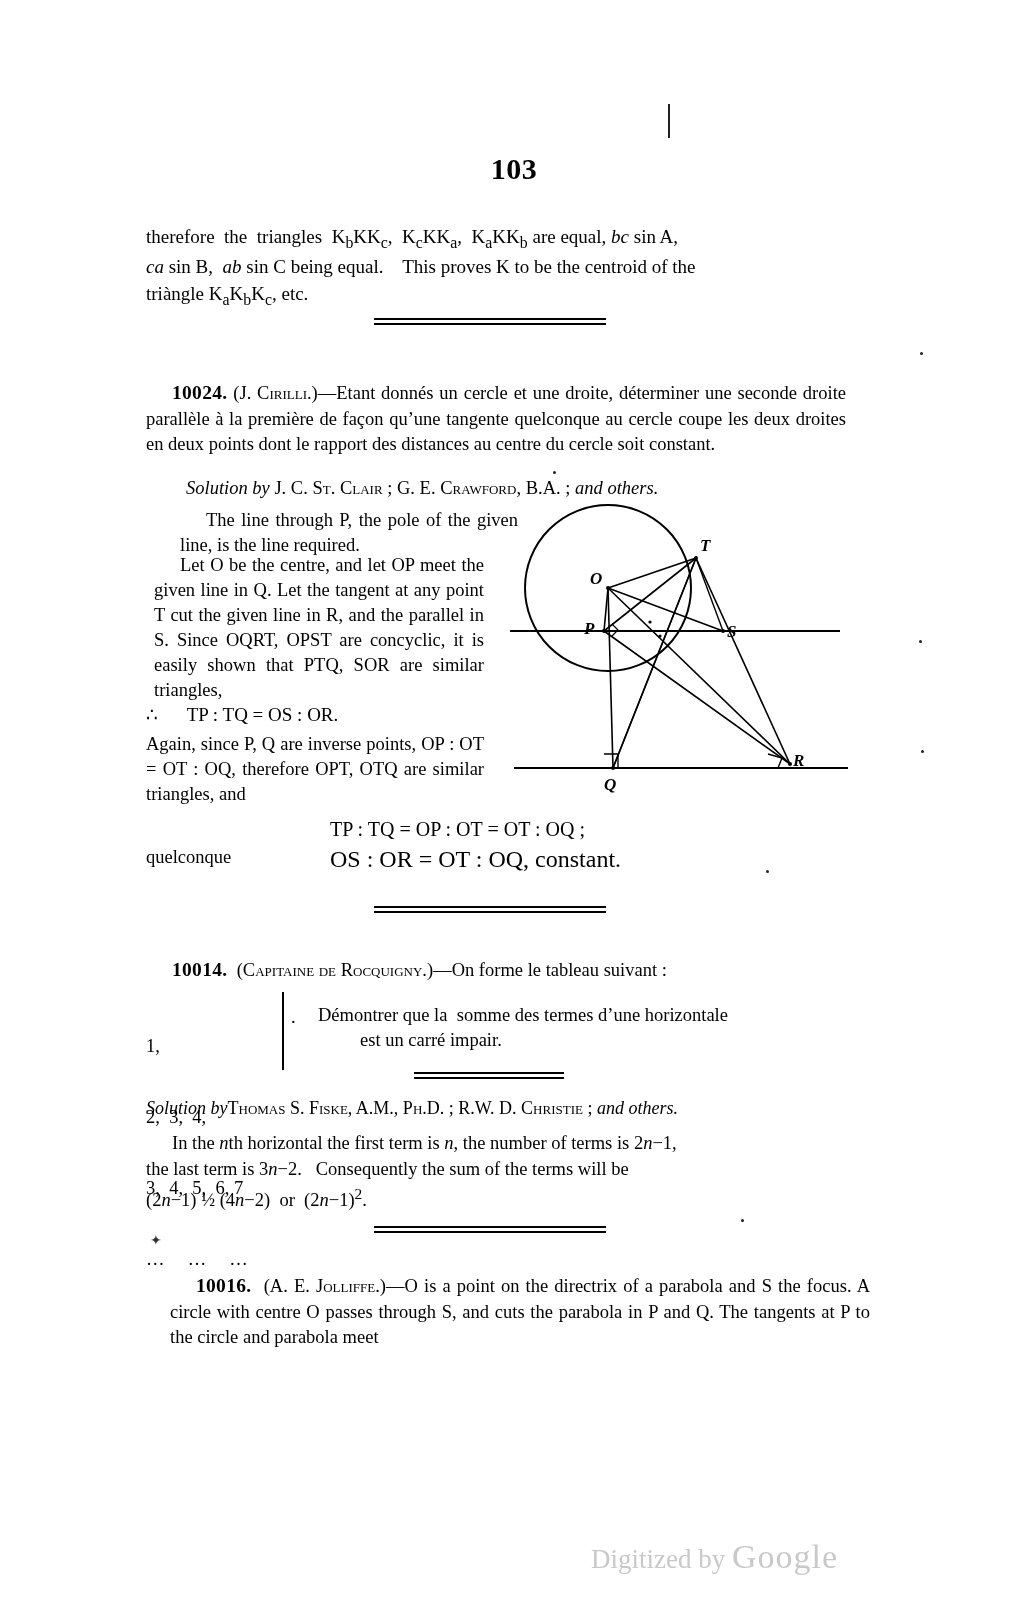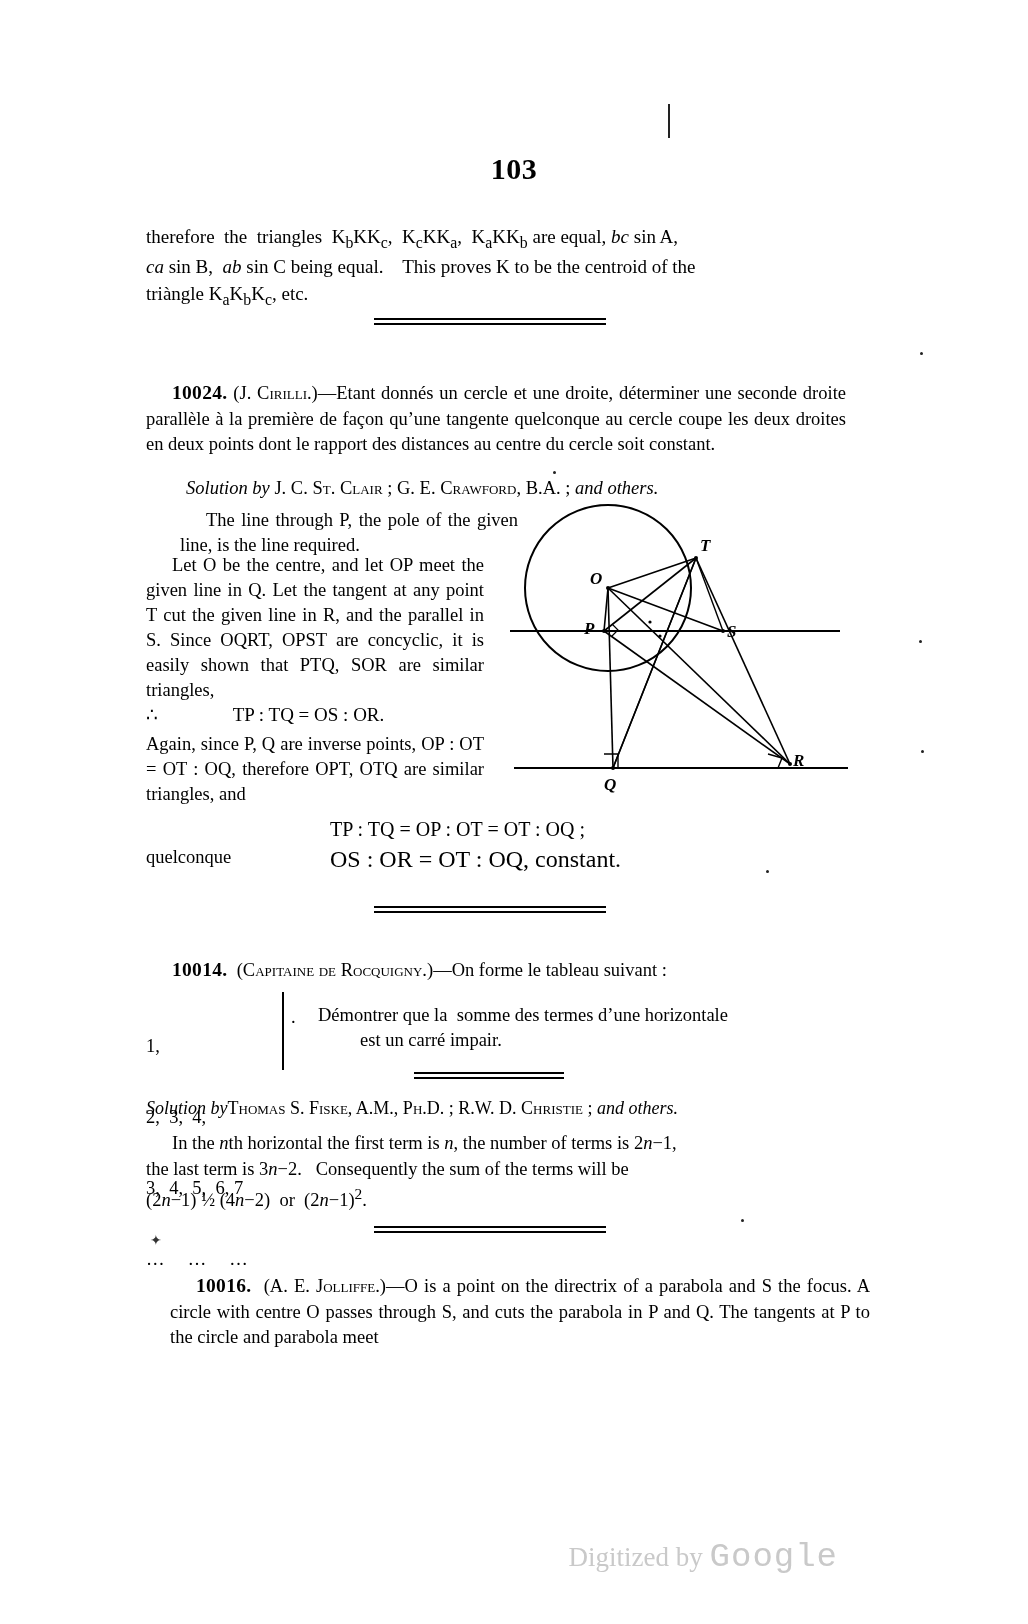--- a/index.html
+++ b/index.html
@@ -96,21 +96,20 @@
     position: absolute;
     right: 190px;
     bottom: 48px;
     font-size: 27px;
     color: #c9c9c9;
     font-family: "Liberation Serif", serif;
   }
   .watermark .g {
     font-size: 34px;
     letter-spacing: 1px;
-    font-family: Liberation Mono, monospace;
   }
   .dot {
     position: absolute;
     width: 3px; height: 3px;
     background: #222;
     border-radius: 50%;
   }
   .speck {
     position: absolute;
     font-size: 14px;
@@ -149,26 +148,26 @@
       <span class="sc">J. C. St. Clair ; G. E. Crawford, B.A. ;</span>
       <span class="it">and others.</span>
     </div>
   </div>
 
   <div class="leftcol" style="top: 508px; margin-left: 34px;">
     <div style="text-indent:26px;">The line through P, the pole of the given line, is the line required.</div>
   </div>
 
   <div class="leftcol" style="top: 553px;">
-    <div style="text-indent:26px;">Let O be the centre, and let OP meet the given line in Q.   Let the tangent at any point T cut the given line in R, and the parallel in S.   Since OQRT, OPST are concyclic, it is easily shown that PTQ, SOR are similar triangles,</div>
+    <div style="text-indent:26px;margin-left:8px;">Let O be the centre, and let OP meet the given line in Q.   Let the tangent at any point T cut the given line in R, and the parallel in S.   Since OQRT, OPST are concyclic, it is easily shown that PTQ, SOR are similar triangles,</div>
   </div>
 
   <div class="leftcol" style="top: 702px; width: 340px;">
     <span style="display:inline-block; width:36px;">∴</span>
-    <span style="font-size:19px;margin-left:46px;">TP : TQ = OS : OR.</span>
+    <span style="font-size:19px;">TP : TQ = OS : OR.</span>
   </div>
 
   <div class="leftcol" style="top: 732px;">
     <div>Again, since P, Q are inverse points, OP : OT = OT : OQ, therefore OPT, OTQ are similar triangles, and</div>
   </div>
 
   <div class="figure">
     <svg width="360" height="300" viewBox="0 0 360 300">
 
       <circle cx="108" cy="92" r="83" fill="none" stroke="#000" stroke-width="2"></circle>

